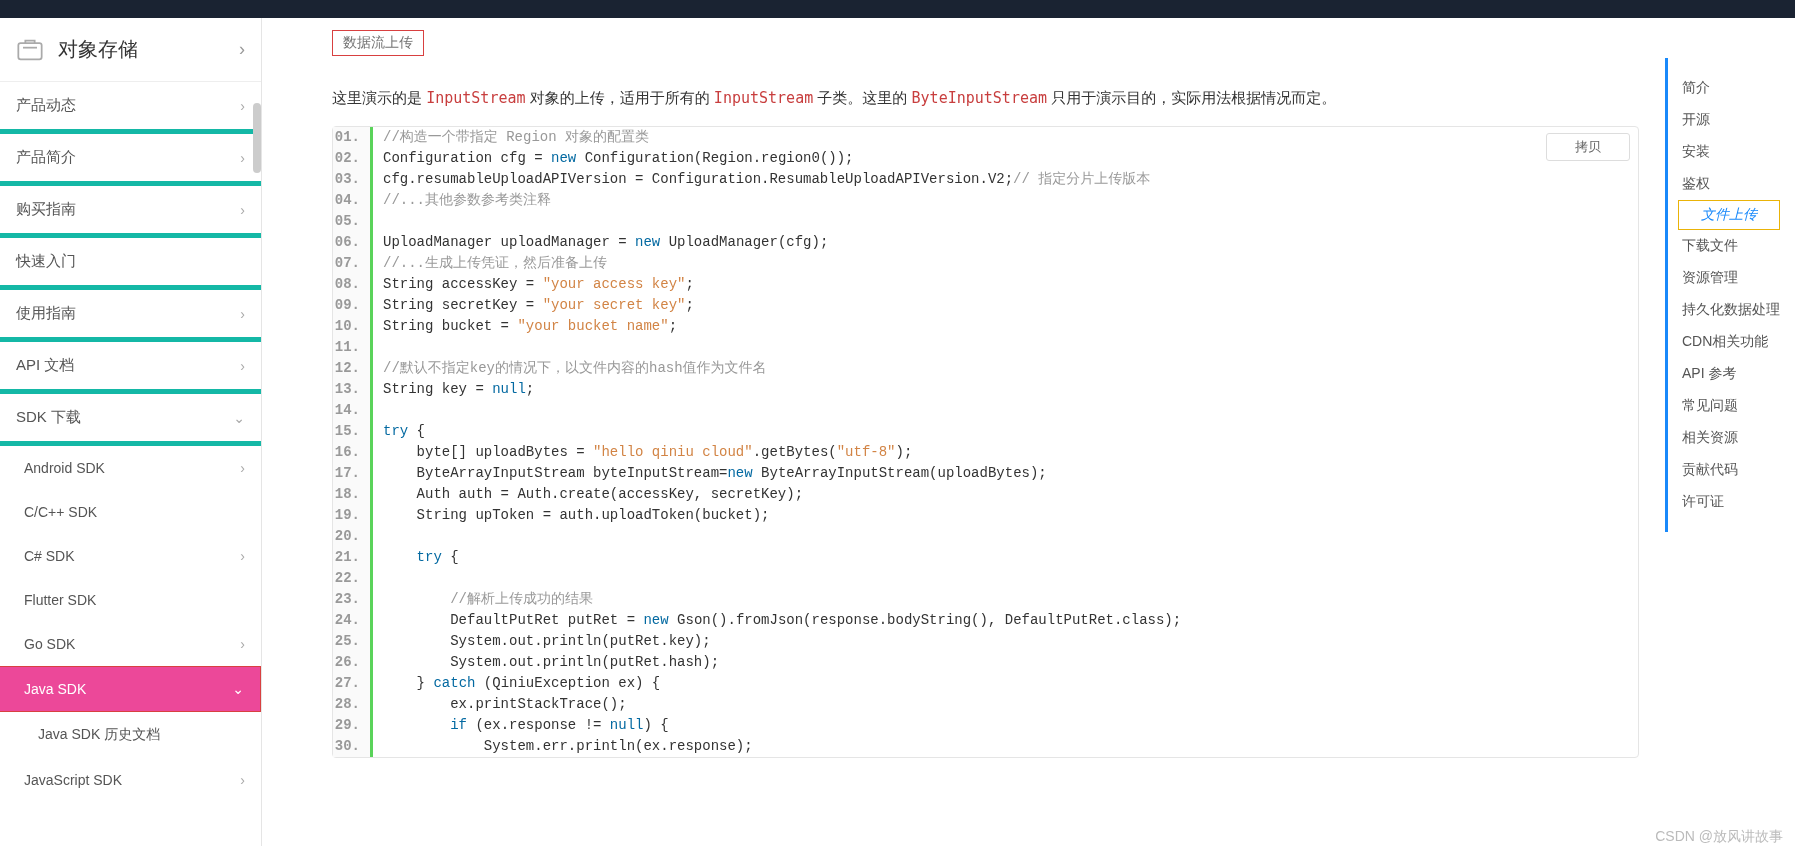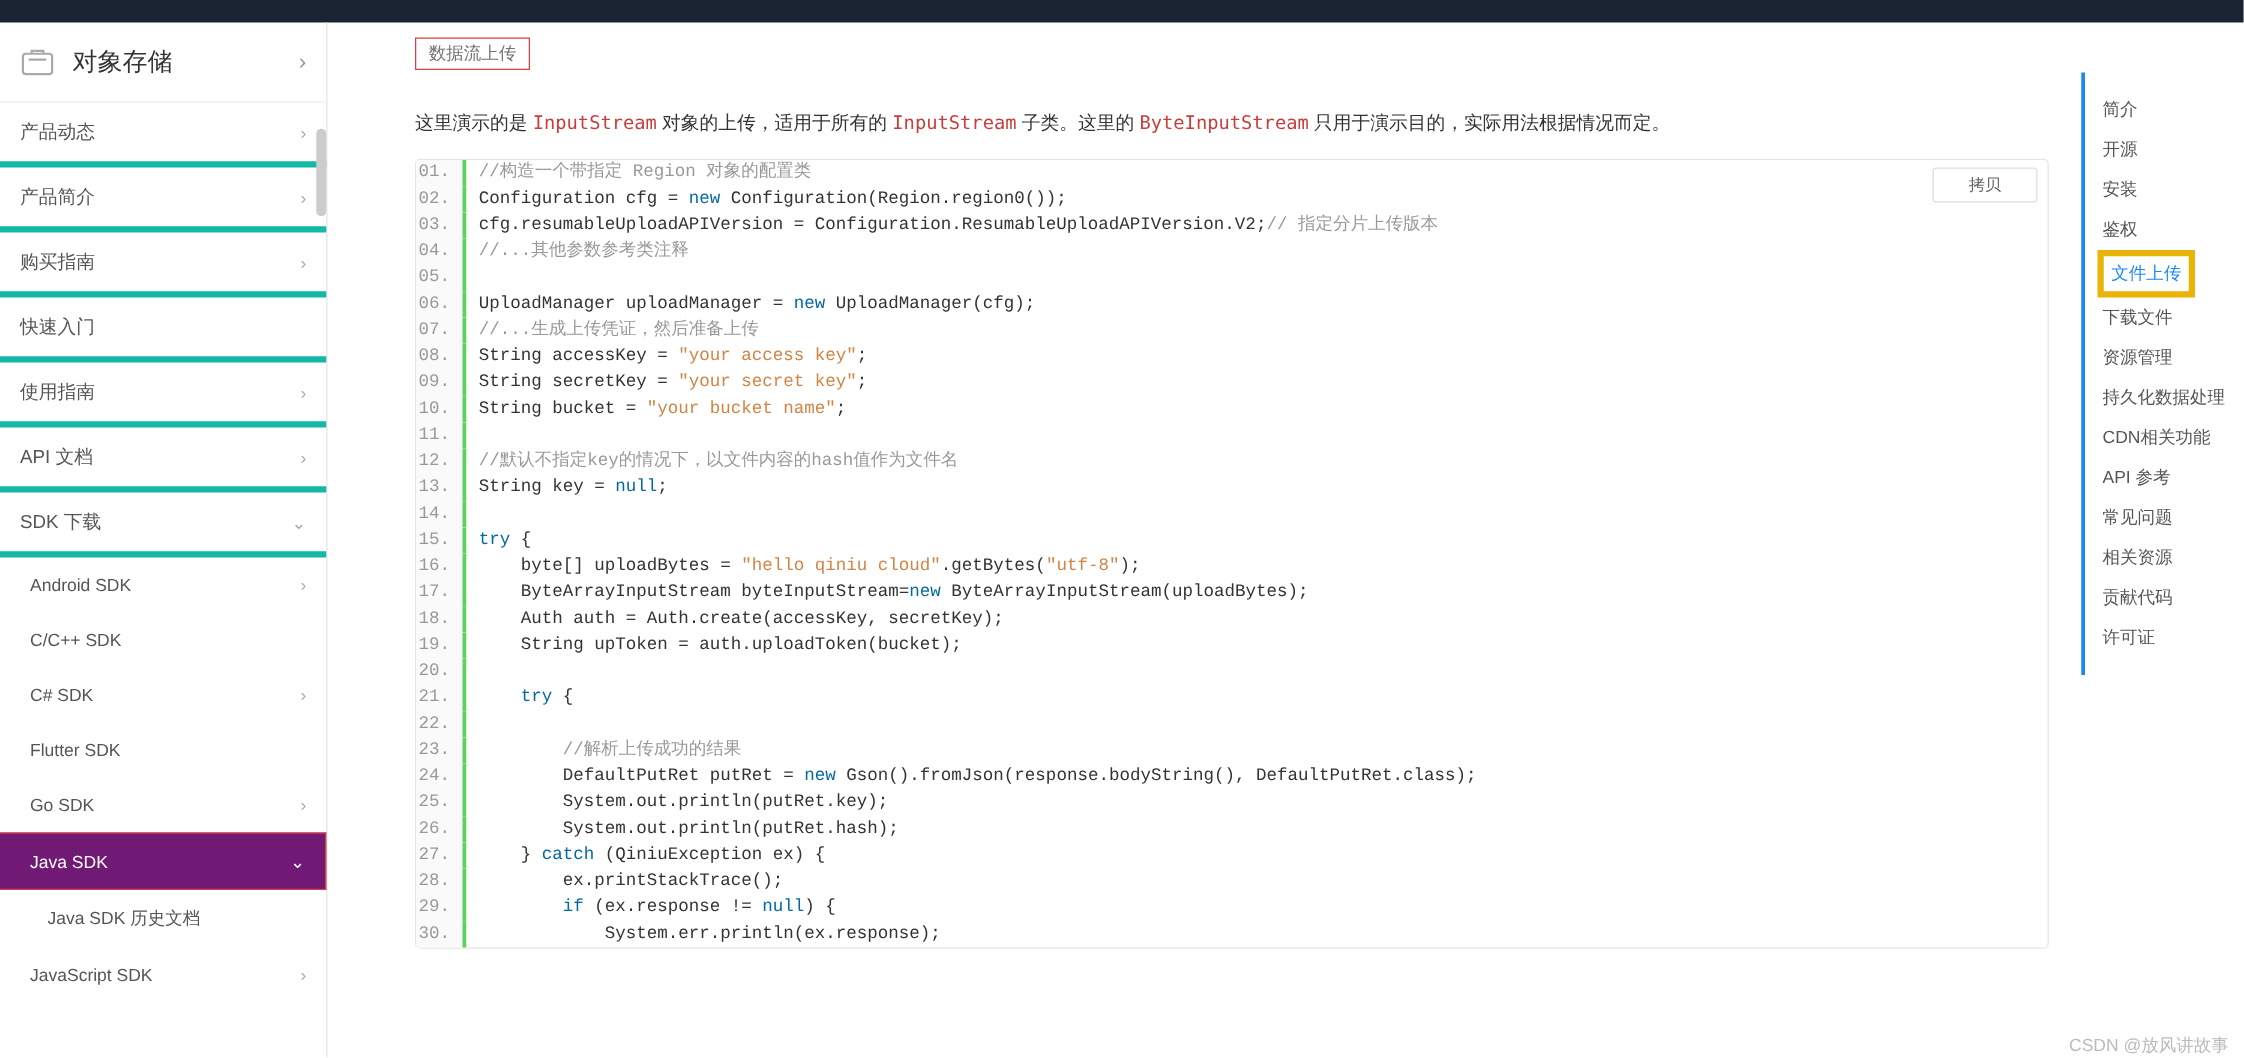--- a/index.html
+++ b/index.html
@@ -10,40 +10,40 @@
 .sidebar-scroll { position: absolute; right: 0; top: 85px; width: 8px; height: 70px; background: #ccc; border-radius: 4px; }
 .sidebar-header { display: flex; align-items: center; padding: 18px 16px; border-bottom: 1px solid #eee; }
 .sidebar-header .icon { width: 28px; height: 24px; margin-right: 14px; color: #aaa; }
 .sidebar-header .title { font-size: 20px; color: #333; flex: 1; }
 .sidebar-header .chev { color: #999; font-size: 18px; }
 .side-item { display: flex; align-items: center; padding: 14px 16px; border-bottom: 5px solid #14b8a6; cursor: pointer; color: #555; font-size: 15px; }
 .side-item .label { flex: 1; }
 .side-item .chev { color: #aaa; font-size: 14px; }
 .side-item.sub { padding-left: 24px; font-size: 14px; border-bottom: none; }
 .side-item.sub2 { padding-left: 38px; font-size: 14px; border-bottom: none; }
-.side-item.active { background: #701a75; color: #fff; align-items: flex-end; }
+.side-item.active { background: #ec4899; color: #fff; align-items: flex-end; }
 .side-item.active .chev { color: #fff; }
 .side-item.boxed { border: 1px solid #d84040; border-left: none; }
 .main { flex: 1; padding: 12px 26px 0 70px; overflow: hidden; }
 .section-title { display: inline-block; font-size: 14px; color: #737373; border: 1px solid #d84040; padding: 3px 10px; margin-bottom: 30px; font-weight: normal; }
 .desc { font-size: 15px; color: #333; margin-bottom: 16px; line-height: 1.6; }
 .desc .code-inline { font-family: Consolas, monospace; color: #c83e3e; }
 .codeblock { border: 1px solid #e5e5e5; border-radius: 4px; position: relative; }
 .copybtn { position: absolute; top: 6px; right: 8px; border: 1px solid #ddd; background: #fff; padding: 4px 28px; font-size: 13px; color: #666; border-radius: 3px; cursor: pointer; z-index: 2; }
 .code-rows { font-family: Consolas, "Courier New", monospace; font-size: 14px; }
 .code-row { display: flex; line-height: 21px; }
-.lineno { width: 40px; text-align: right; padding-right: 10px; color: #999; user-select: none; border-right: 3px solid #5ad35a; background: #fafafa; }
+.lineno { width: 40px; text-align: right; padding-right: 10px; color: #999; user-select: none; border-right: 3px solid #5ad35a; background: #fafafa; font-weight: bold; }
 .codecell { padding-left: 10px; white-space: pre; color: #333; }
 .tok-comment { color: #999; }
 .tok-kw { color: #0369a1; }
 .tok-str { color: #d28445; }
 .tok-type { color: #333; }
 .rightnav { width: 130px; border-left: 3px solid #1989fa; padding: 14px 0 14px 14px; margin-top: 40px; align-self: flex-start; }
 .rightnav .ritem { padding: 7px 0; font-size: 14px; color: #555; cursor: pointer; }
-.rightnav .ritem.active { color: #1989fa; border: 5px solid #eab308; padding: 5px 6px; margin-left: -4px; display: inline-block; }
+.rightnav .ritem.active { color: #1989fa; border: 1px solid #eab308; padding: 5px 22px; margin-left: -4px; display: inline-block; font-style: italic; }
 .watermark { position: fixed; bottom: 0; right: 12px; color: #bbb; font-size: 14px; }
 </style>
 </head>
 <body>
 
 <div class="topbar"></div>
 <div class="container">
   <div class="sidebar">
     <div class="sidebar-scroll"></div>
     <div class="sidebar-header">

